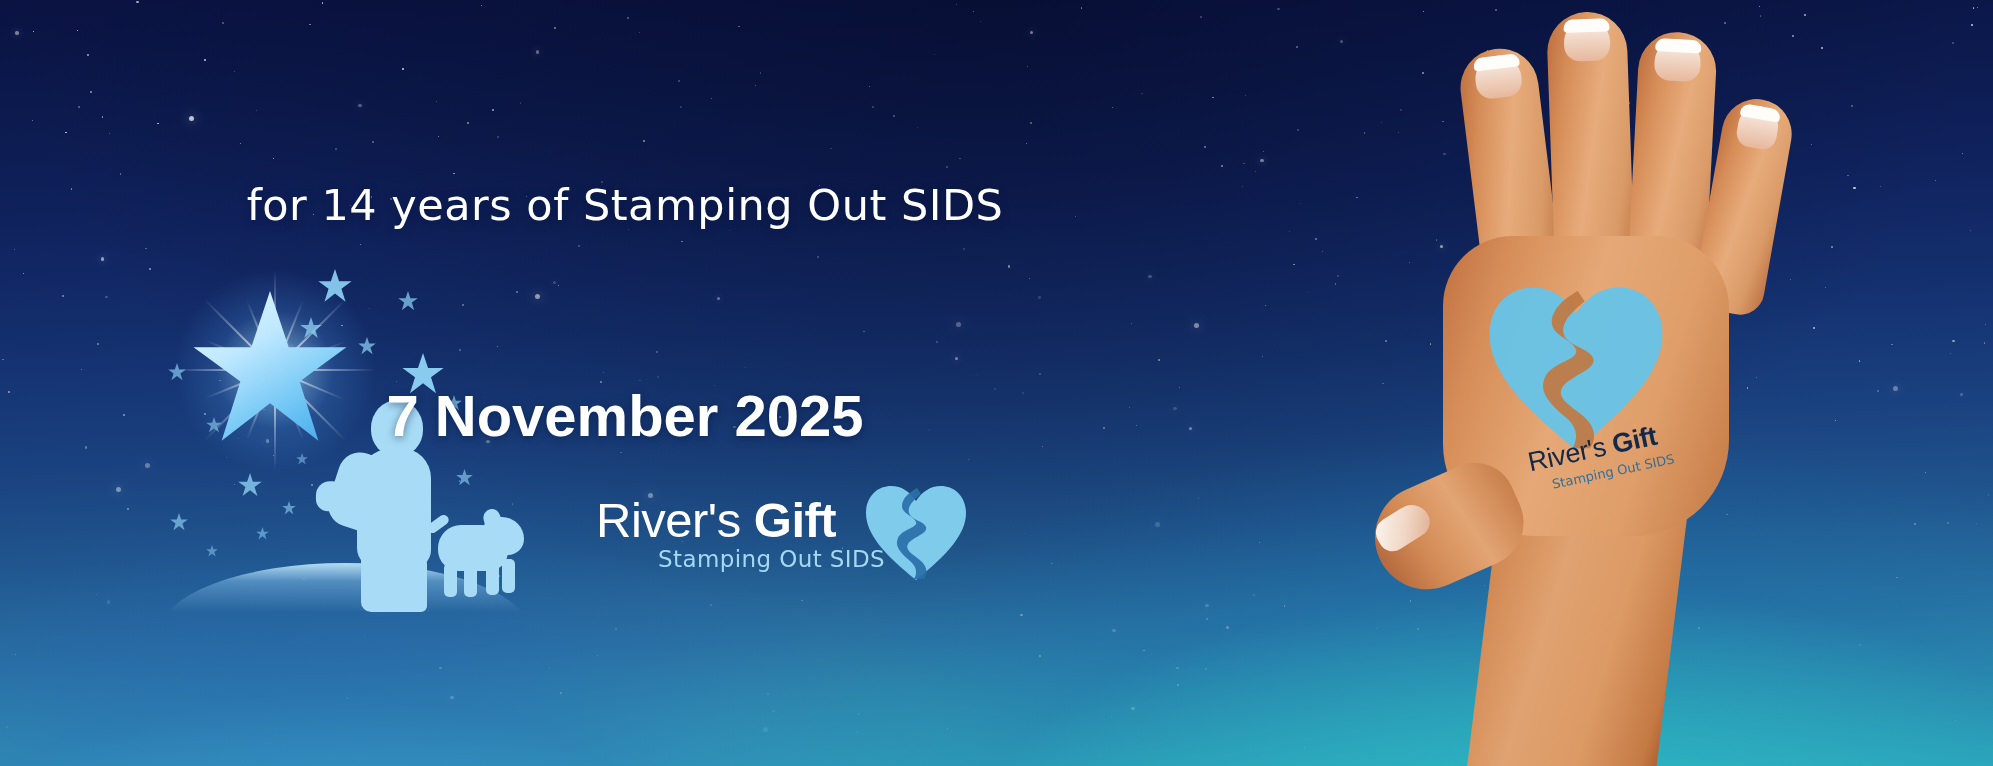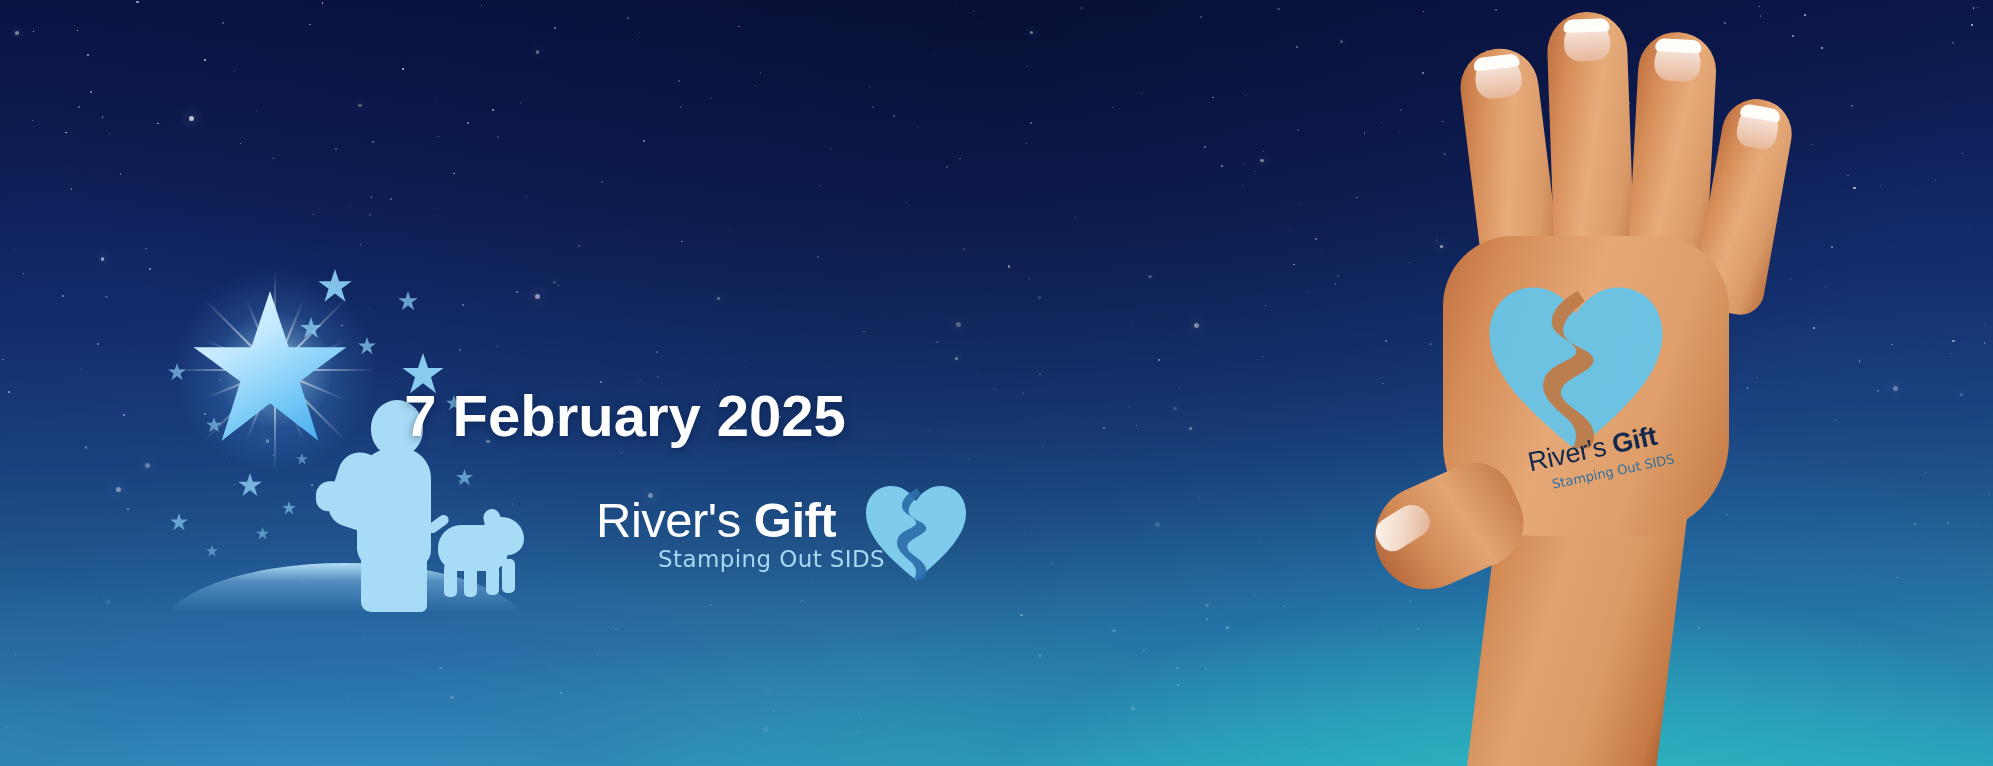--- a/index.html
+++ b/index.html
@@ -740,23 +740,24 @@
       <div class="dog-head"></div>
       <div class="dog-ear"></div>
       <div class="dog-leg" style="left:22px; top:46px;"></div>
       <div class="dog-leg" style="left:42px; top:46px;"></div>
       <div class="dog-leg" style="left:64px; top:44px;"></div>
       <div class="dog-leg" style="left:80px; top:42px;"></div>
     </div>
   </div>
 
 
-
-
-  <div class="event-date">7 February 2025</div>
+  <div class="subhead">for 14 years of Stamping Out SIDS</div>
+
+
+  <div class="event-date">7 November 2025</div>
 
   <div class="logo-lockup">
     <div class="logo-wordmark"><span>River's </span><span class="word-gift">Gift</span></div>
     <div class="logo-tagline">Stamping Out SIDS</div>
     <div class="logo-heart">
       <svg viewBox="0 0 104 96" width="104" height="96" aria-hidden="true">
         <path d="M52 96 C20 70 2 50 2 29 C2 12 14 2 27 2 C38 2 46 8 52 17 C58 8 66 2 77 2 C90 2 102 12 102 29 C102 50 84 70 52 96 Z" fill="#7ecbec"></path>
         <path d="M57 10 C50 16 43 22 45 29 C47 36 60 37 62 43 C64 50 48 53 44 60 C40 67 52 72 58 78 C63 83 64 90 60 95
                  L50 95 C54 88 52 82 46 77 C38 70 30 63 34 54 C38 45 54 44 52 38 C50 32 38 30 38 22 C38 14 46 8 53 4 Z" fill="#2a6fa8" opacity="0.92"></path>
       </svg>

